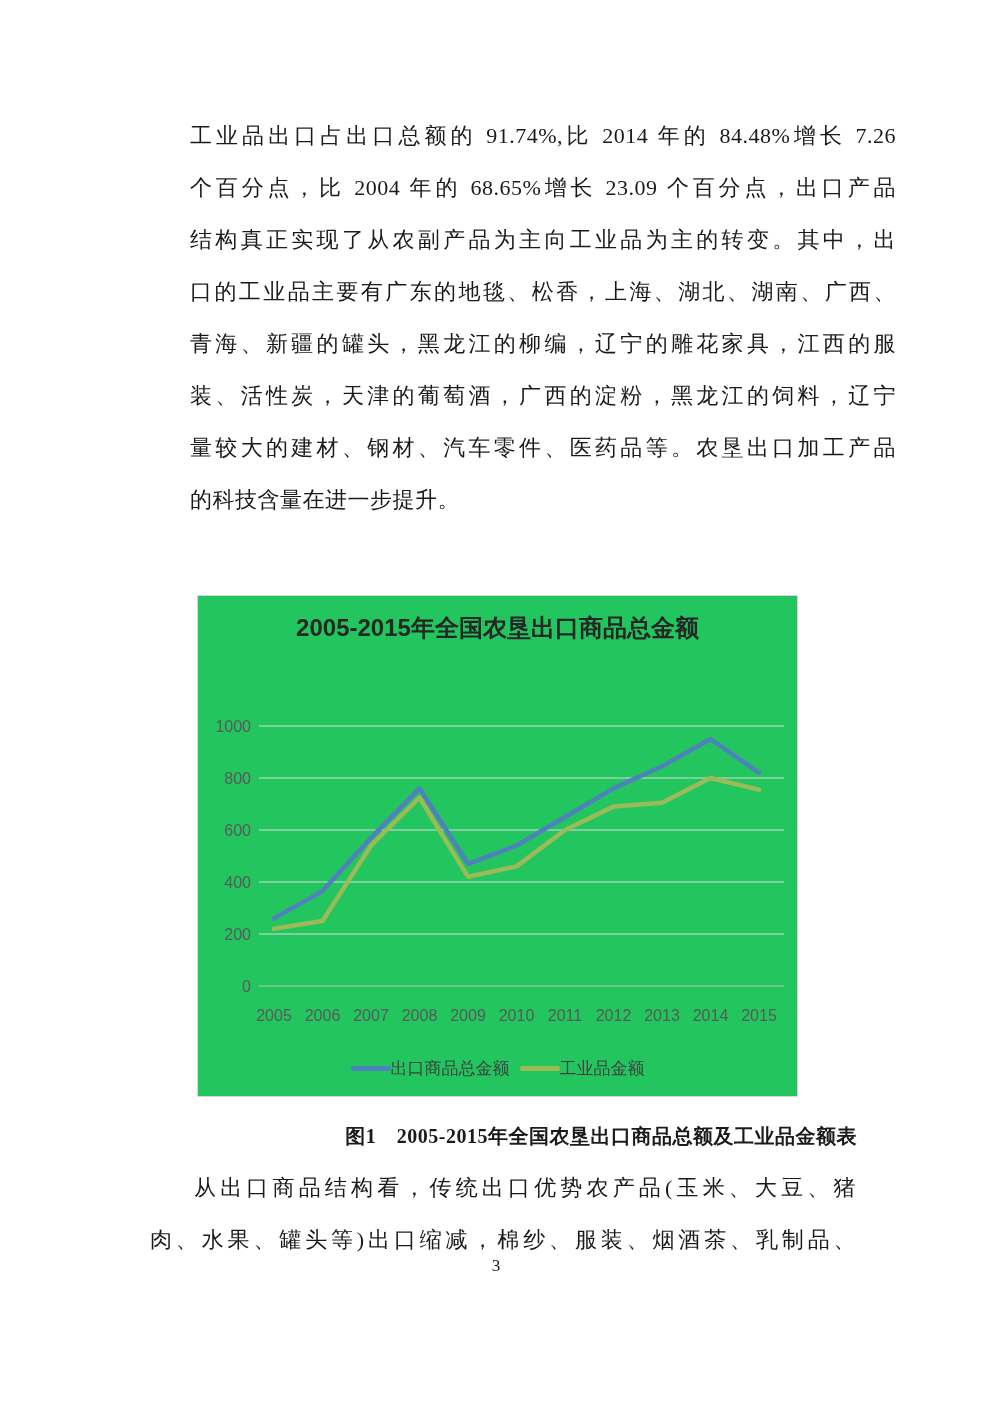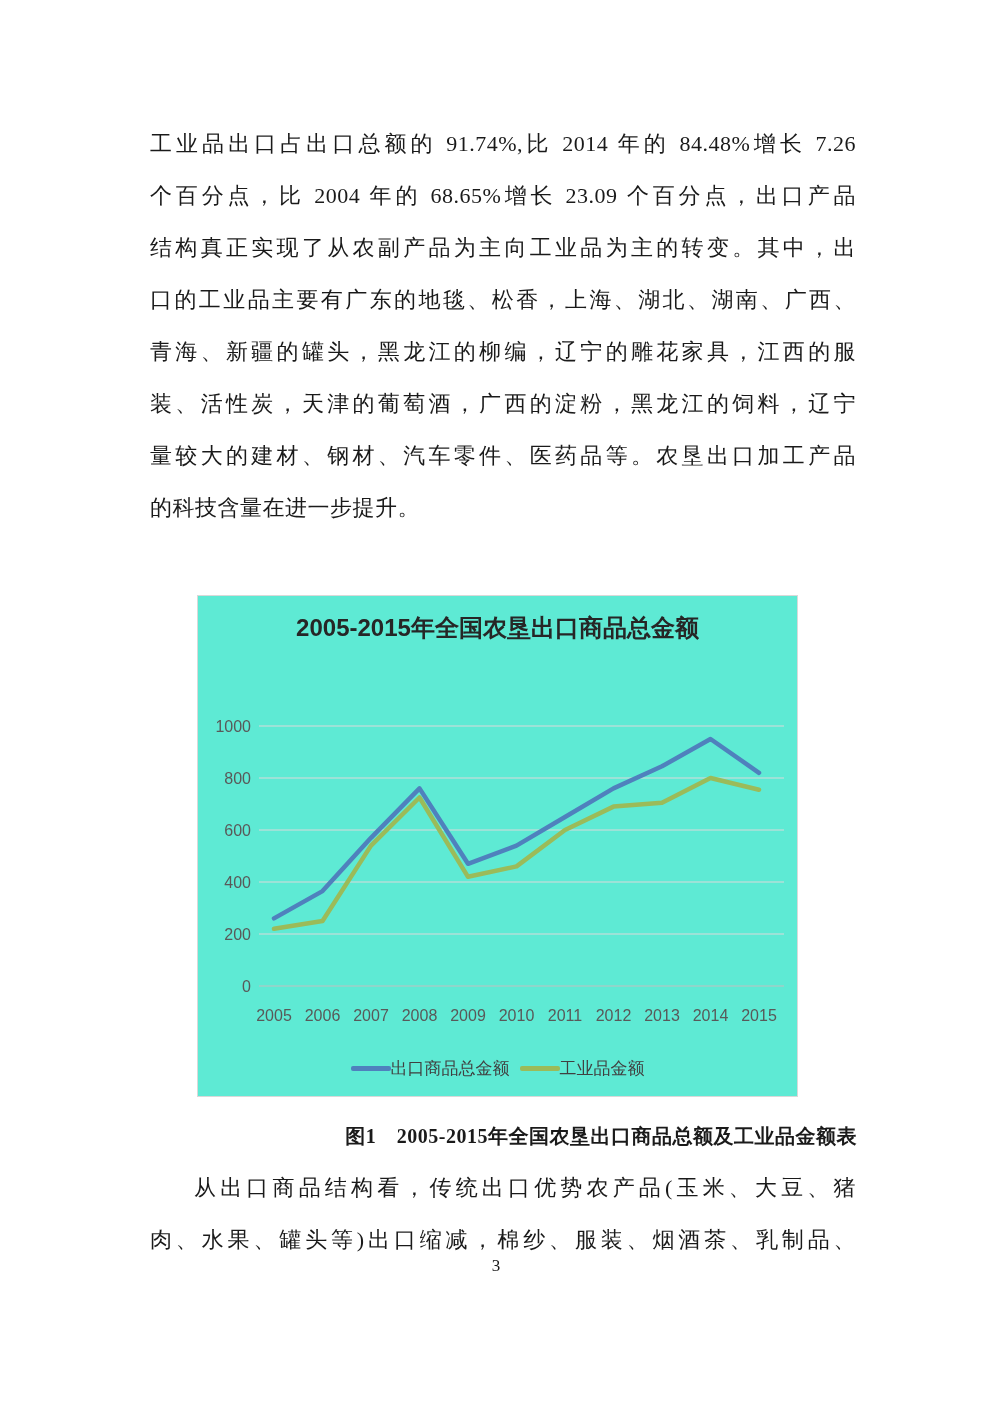--- a/index.html
+++ b/index.html
@@ -22,28 +22,28 @@
     text-align-last:justify;
     white-space:nowrap;
     letter-spacing:0.5px;
   }
   .body-text .line.last {
     text-align-last:left;
   }
   .body-text .line.indent {
     text-indent:2em;
   }
-  #paragraph-1 { top:118px; }
+  #paragraph-1 { top:110px;margin-left:40px; }
   #paragraph-2 { top:1162px; }
 
   .chart-box {
     position:absolute; left:197px; top:595px;
     width:601px; height:502px;
     border:1px solid #d9d9d9;
-    background:#5eead4;
+    background:#22c55e;
     padding-left:48px;
   }
   .chart-title {
     position:absolute; top:15px; left:0; width:100%;
     text-align:center;
     font-family:"Liberation Sans","DejaVu Sans",sans-serif;
     font-weight:bold; color:#262626;
     font-size:24px; line-height:33px;
   }
   .chart-title .t-line { display:block; }

